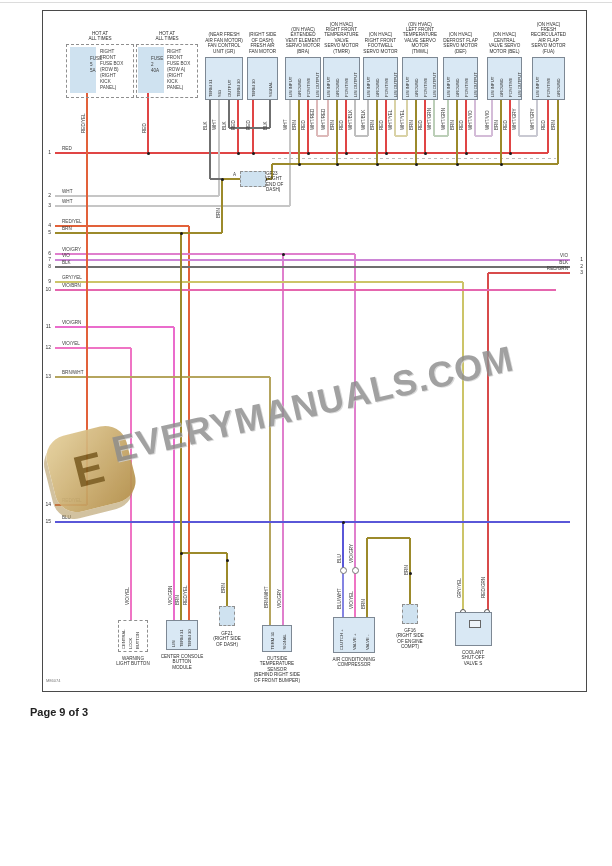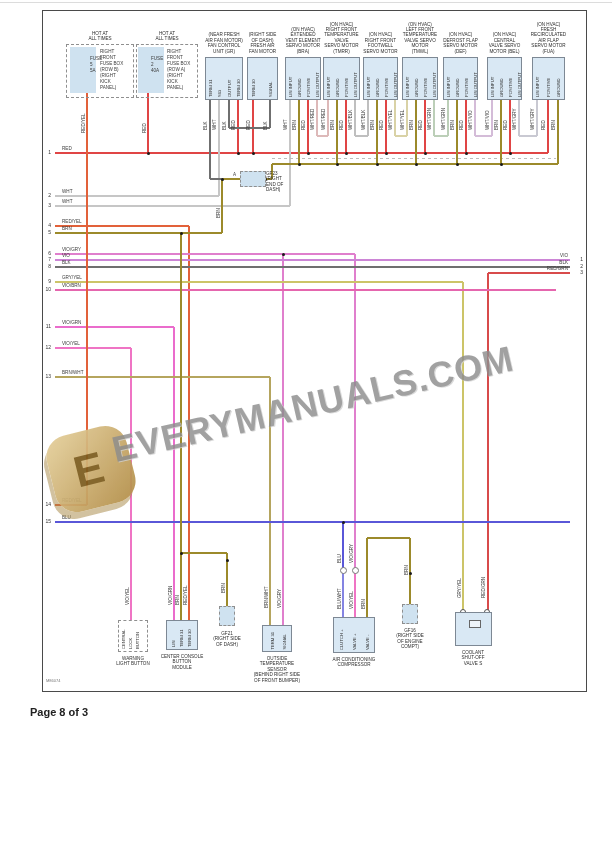--- a/index.html
+++ b/index.html
@@ -450,14 +450,14 @@
         <div>(RIGHT SIDE</div>
         <div>OF ENGINE</div>
         <div>COMPT)</div>
       </div>
     </div>
   <div id="wmlogo">
       <span>E</span>
     </div>
   <div id="watermark">EVERYMANUALS.COM</div>
   <div id="diagid">M86074</div>
-  <div id="pagelabel">Page 8 of 3</div>
+  <div id="pagelabel">Page 9 of 3</div>
 </div>
 
 </body></html>

